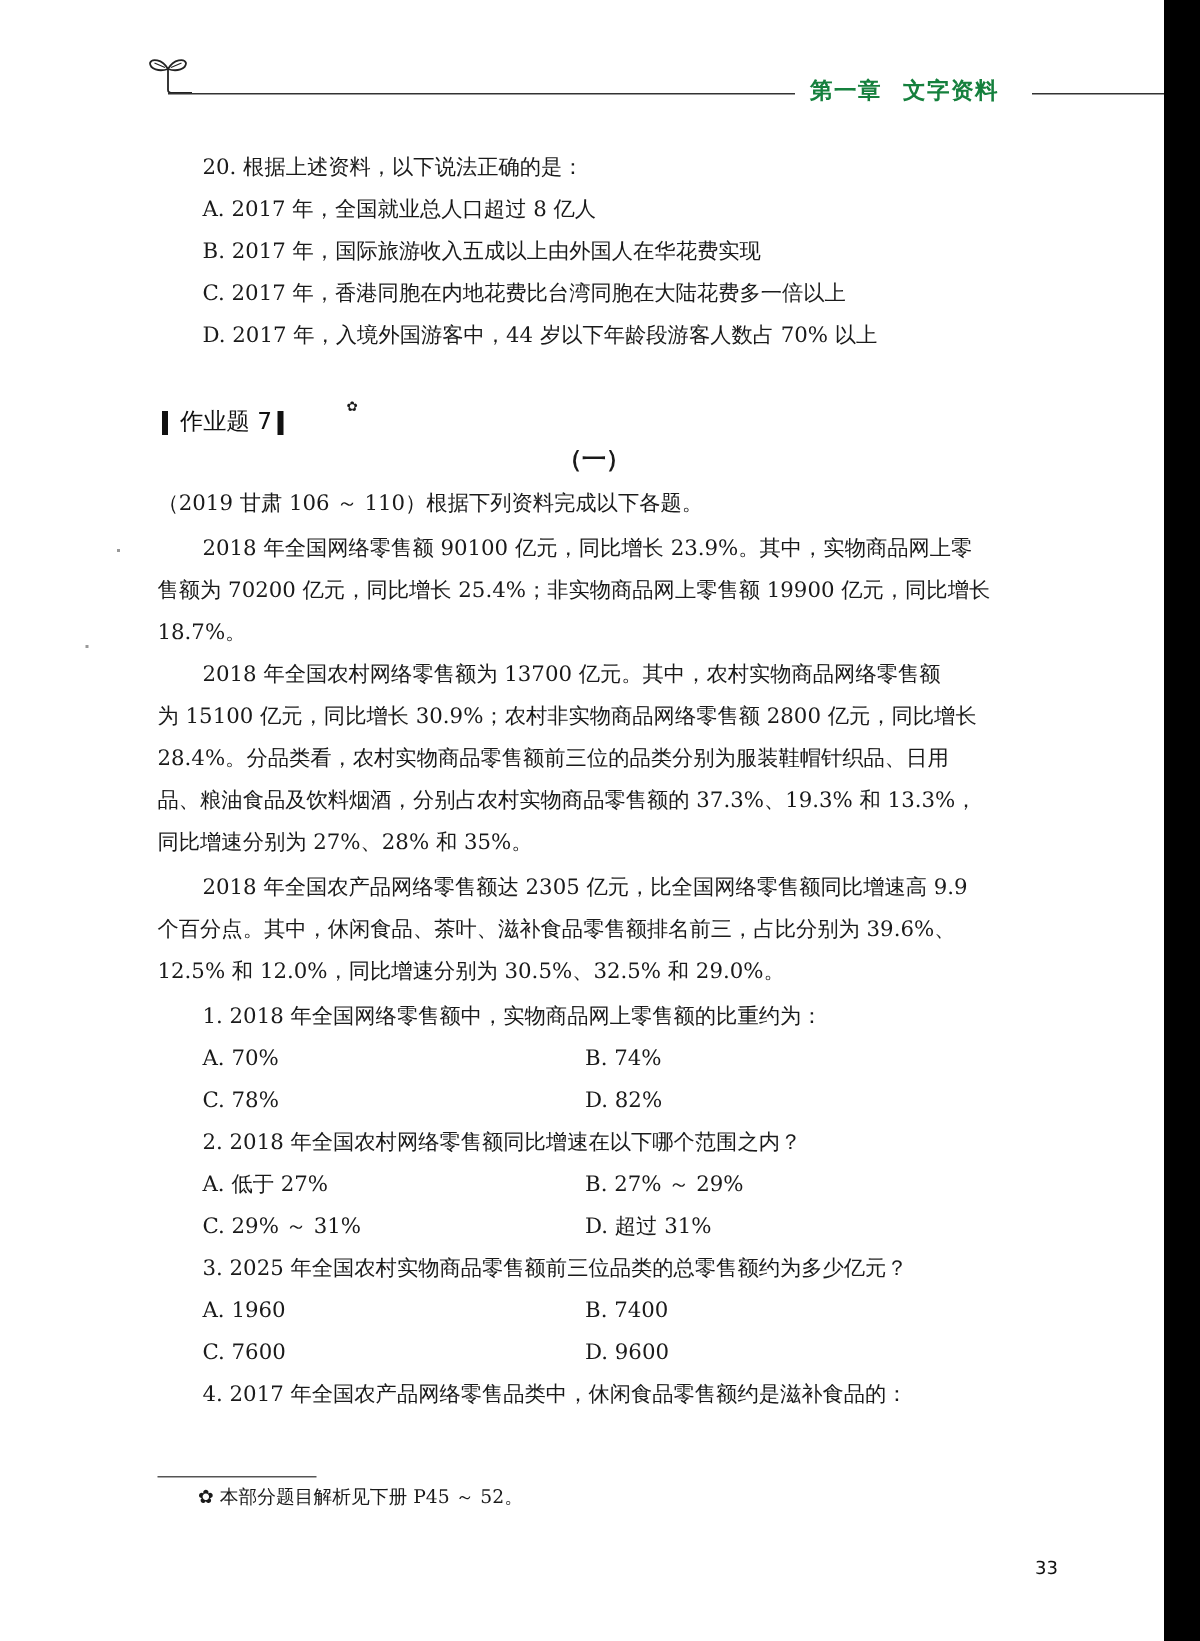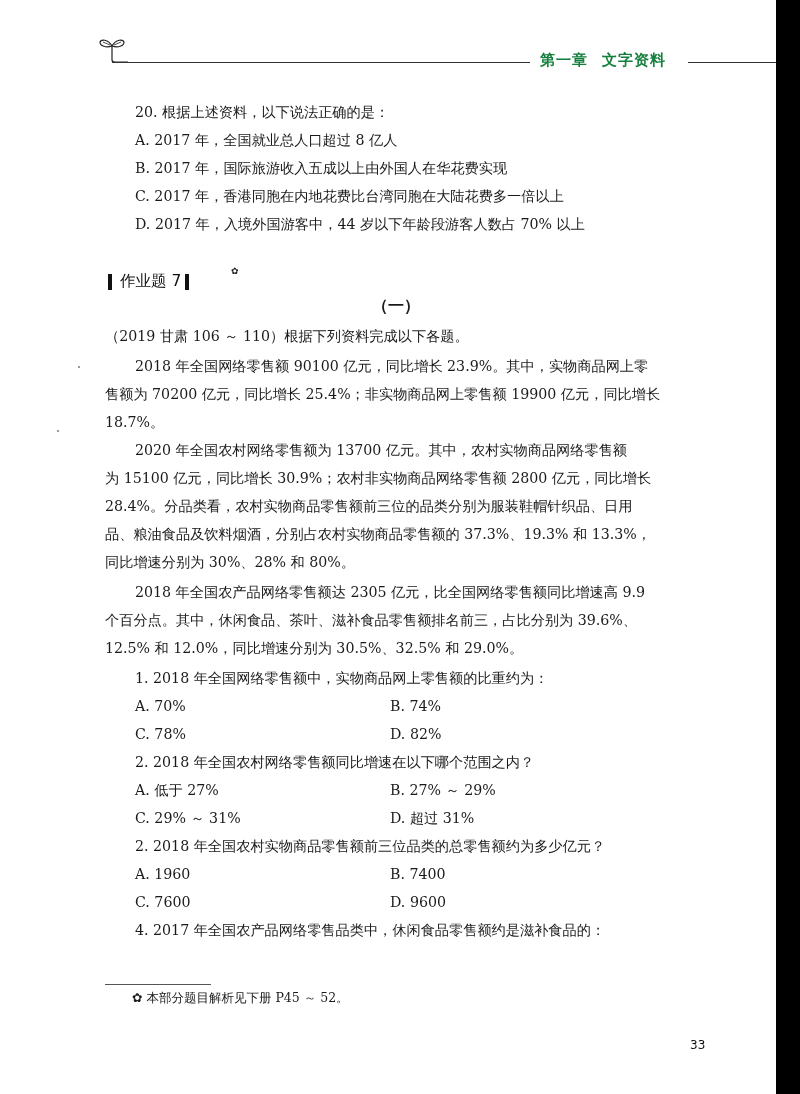--- a/index.html
+++ b/index.html
@@ -64,43 +64,43 @@
 <span class="hw-mark">✿</span>
 <div class="sub-title">（一）</div>
 <div class="line" style="top:326px">（2019 甘肃 106 ～ 110）根据下列资料完成以下各题。</div>
 
 <div class="dot" style="left:78px;top:366px"></div>
 <div class="line indent" style="top:356px">2018 年全国网络零售额 90100 亿元，同比增长 23.9%。其中，实物商品网上零</div>
 <div class="line" style="top:384px">售额为 70200 亿元，同比增长 25.4%；非实物商品网上零售额 19900 亿元，同比增长</div>
 <div class="line" style="top:412px">18.7%。</div>
 <div class="dot" style="left:57px;top:430px"></div>
 
-<div class="line indent" style="top:440px">2020 年全国农村网络零售额为 13700 亿元。其中，农村实物商品网络零售额</div>
+<div class="line indent" style="top:440px">2018 年全国农村网络零售额为 13700 亿元。其中，农村实物商品网络零售额</div>
 <div class="line" style="top:468px">为 15100 亿元，同比增长 30.9%；农村非实物商品网络零售额 2800 亿元，同比增长</div>
 <div class="line" style="top:496px">28.4%。分品类看，农村实物商品零售额前三位的品类分别为服装鞋帽针织品、日用</div>
 <div class="line" style="top:524px">品、粮油食品及饮料烟酒，分别占农村实物商品零售额的 37.3%、19.3% 和 13.3%，</div>
-<div class="line" style="top:552px">同比增速分别为 30%、28% 和 80%。</div>
+<div class="line" style="top:552px">同比增速分别为 27%、28% 和 35%。</div>
 
 <div class="line indent" style="top:582px">2018 年全国农产品网络零售额达 2305 亿元，比全国网络零售额同比增速高 9.9</div>
 <div class="line" style="top:610px">个百分点。其中，休闲食品、茶叶、滋补食品零售额排名前三，占比分别为 39.6%、</div>
 <div class="line" style="top:638px">12.5% 和 12.0%，同比增速分别为 30.5%、32.5% 和 29.0%。</div>
 
 <div class="line indent" style="top:668px">1. 2018 年全国网络零售额中，实物商品网上零售额的比重约为：</div>
 <div class="line indent" style="top:696px">A. 70%</div>
 <div class="line colB" style="top:696px">B. 74%</div>
 <div class="line indent" style="top:724px">C. 78%</div>
 <div class="line colB" style="top:724px">D. 82%</div>
 
 <div class="line indent" style="top:752px">2. 2018 年全国农村网络零售额同比增速在以下哪个范围之内？</div>
 <div class="line indent" style="top:780px">A. 低于 27%</div>
 <div class="line colB" style="top:780px">B. 27% ～ 29%</div>
 <div class="line indent" style="top:808px">C. 29% ～ 31%</div>
 <div class="line colB" style="top:808px">D. 超过 31%</div>
 
-<div class="line indent" style="top:836px">2. 2018 年全国农村实物商品零售额前三位品类的总零售额约为多少亿元？</div>
+<div class="line indent" style="top:836px">3. 2025 年全国农村实物商品零售额前三位品类的总零售额约为多少亿元？</div>
 <div class="line indent" style="top:864px">A. 1960</div>
 <div class="line colB" style="top:864px">B. 7400</div>
 <div class="line indent" style="top:892px">C. 7600</div>
 <div class="line colB" style="top:892px">D. 9600</div>
 
 <div class="line indent" style="top:920px">4. 2017 年全国农产品网络零售品类中，休闲食品零售额约是滋补食品的：</div>
 
 <div class="foot-sep"></div>
 <div class="footnote">
   <span>✿</span>

